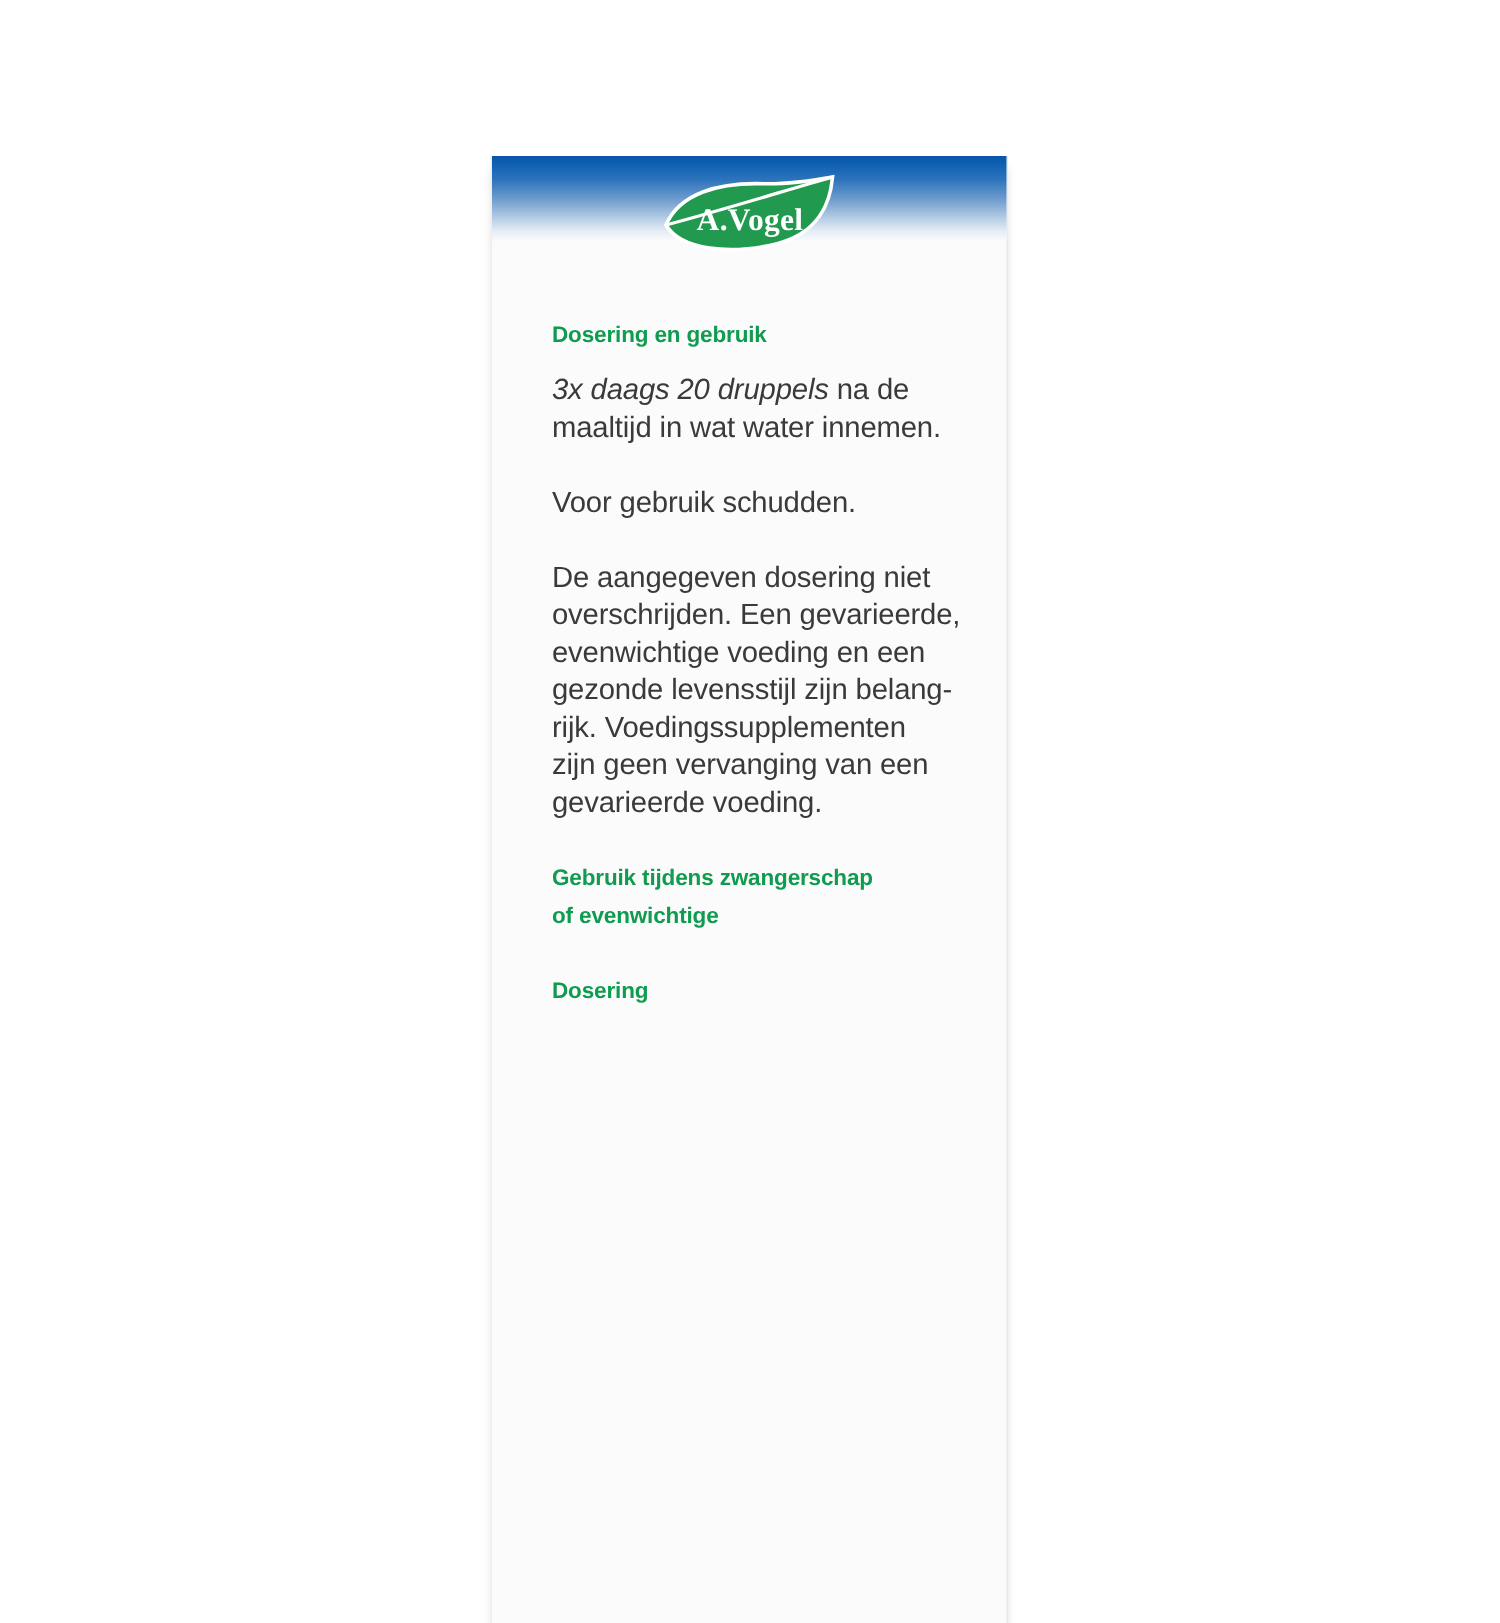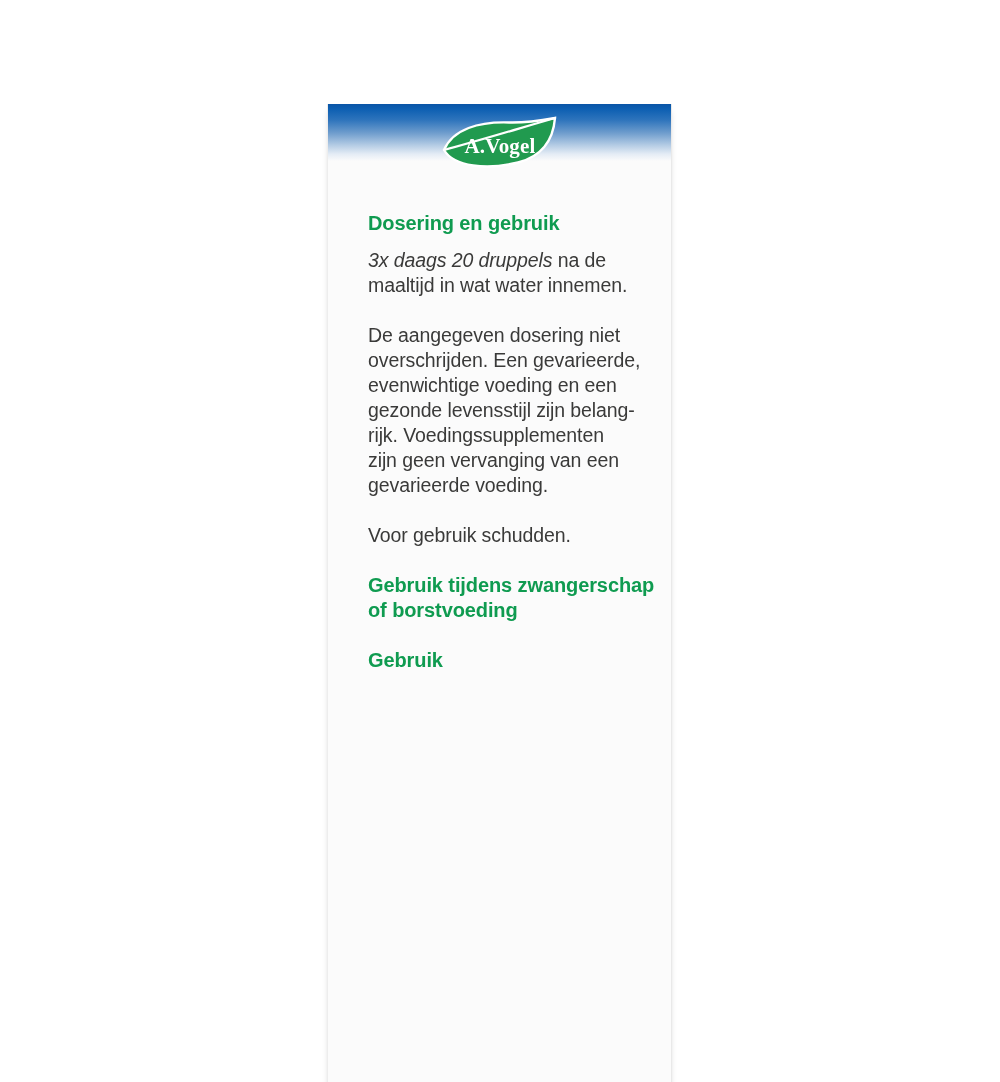--- a/index.html
+++ b/index.html
@@ -74,21 +74,21 @@
     margin-top: 50px;
     padding-left: 40px;
     width: 330px;
     color: var(--body-text);
     font-size: 19.5px;
     line-height: 25px;
     letter-spacing: -0.1px;
   }
   .content h2 {
     color: var(--heading-green);
-    font-size: 20px;
+    font-size: 15px;
     font-weight: 700;
     line-height: 25px;
     white-space: pre-line;
     margin-top: 25px;
   }
   .content h2:first-child { margin-top: 0; }
   .content p {
     white-space: pre-line;
     margin-top: 12px;
   }
@@ -109,30 +109,30 @@
           <text class="brand-text" x="59" y="37" text-anchor="middle">A.Vogel</text>
         </svg>
       </div>
     </div>
 
     <div class="content">
       <h2>Dosering en gebruik</h2>
       <p><em>3x daags 20 druppels</em><span> na de
 maaltijd in wat water innemen.</span></p>
 
+      <p class="spaced">Voor gebruik schudden.</p>
+
       <p class="spaced">De aangegeven dosering niet
 overschrijden. Een gevarieerde,
 evenwichtige voeding en een
 gezonde levensstijl zijn belang-
 rijk. Voedingssupplementen
 zijn geen vervanging van een
 gevarieerde voeding.</p>
 
-      <p class="spaced">Voor gebruik schudden.</p>
+      <h2>Gebruik tijdens zwangerschap
+of evenwichtige</h2>
 
-      <h2>Gebruik tijdens zwangerschap
-of borstvoeding</h2>
-
-      <h2>Gebruik</h2>
+      <h2>Dosering</h2>
     </div>
 
   </div>
 </div>
 
 </body></html>

